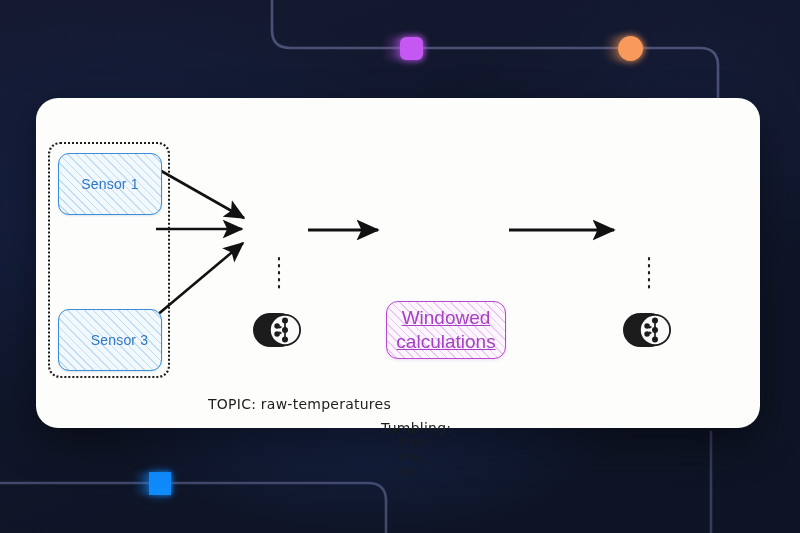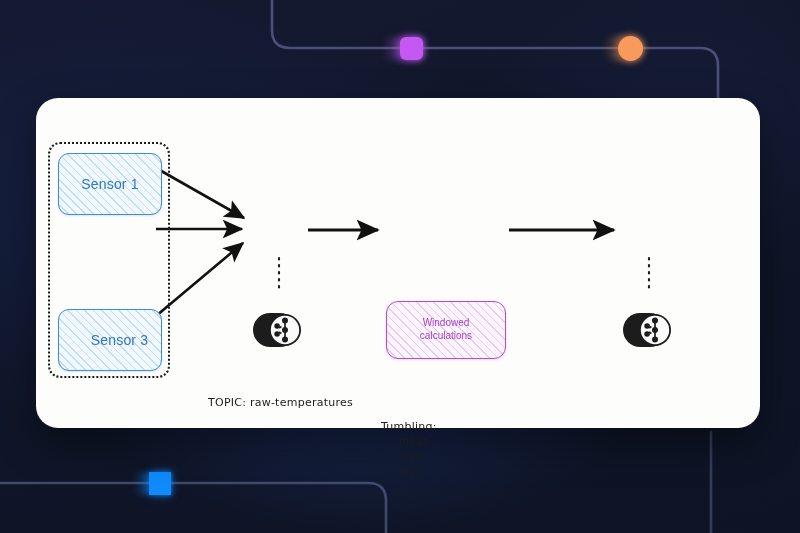--- a/index.html
+++ b/index.html
@@ -100,28 +100,28 @@
     border:1.7px solid #b74ad0; border-radius:12px;
     background-color:#fdf6fe;
     background-image:repeating-linear-gradient(45deg,
         rgba(205,125,225,0.38) 0px, rgba(205,125,225,0.38) 1.1px,
         rgba(255,255,255,0) 1.1px, rgba(255,255,255,0) 6px);
     display:flex; flex-direction:column; align-items:center; justify-content:center;
     box-shadow:0 1px 3px rgba(150,70,175,0.18);
   }
   #proc-node span {
     font-family:"Liberation Sans", sans-serif;
-    font-size:10px; color:#a640c4; line-height:1.28; text-align:center;
+    font-size:19px; color:#a640c4; line-height:1.28; text-align:center;text-decoration:underline;
   }
 
   
   .hand {
     position:absolute;
     font-family:"DejaVu Sans", sans-serif;
-    font-size:11px; color:#1d1d1d; letter-spacing:0.25px; white-space:nowrap;
+    font-size:14px; color:#1d1d1d; letter-spacing:0.25px; white-space:nowrap;
   }
   #label-topic-raw { left:172px; top:298px; }
   #label-topic-agg { left:542px; top:298px; }
   #label-window    { left:345px; top:295px; }
   #label-metrics   { left:345px; top:322px; }
   .metric-item     { font-size:10.5px; margin-left:10px; line-height:1.45; }
   #metrics-list    { position:absolute; left:345px; top:336px; }
 
   
   #card-svg { position:absolute; inset:0; overflow:visible; }

